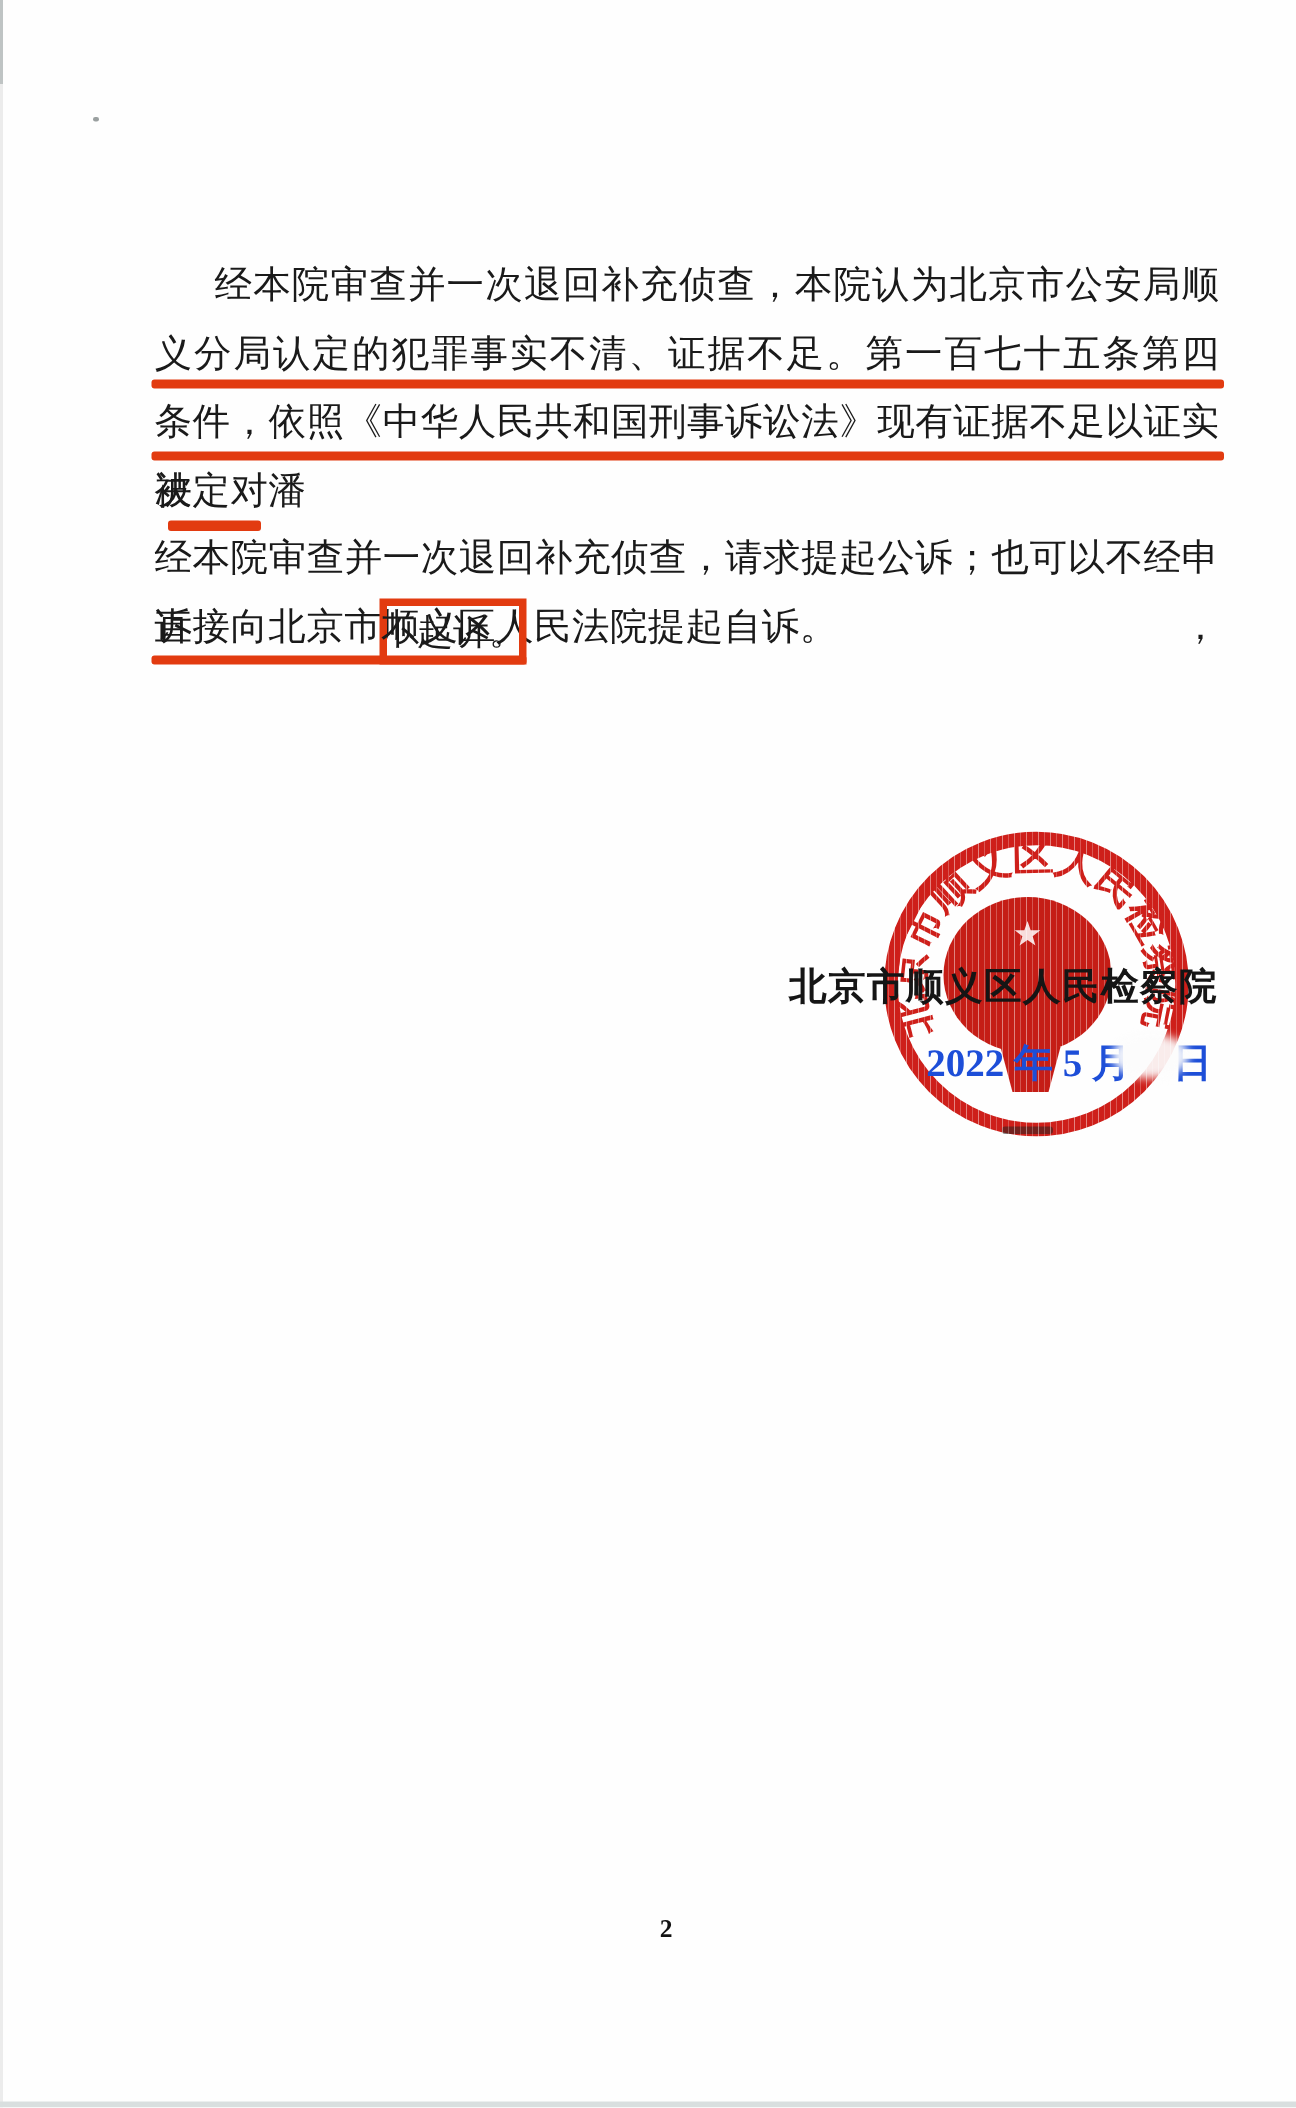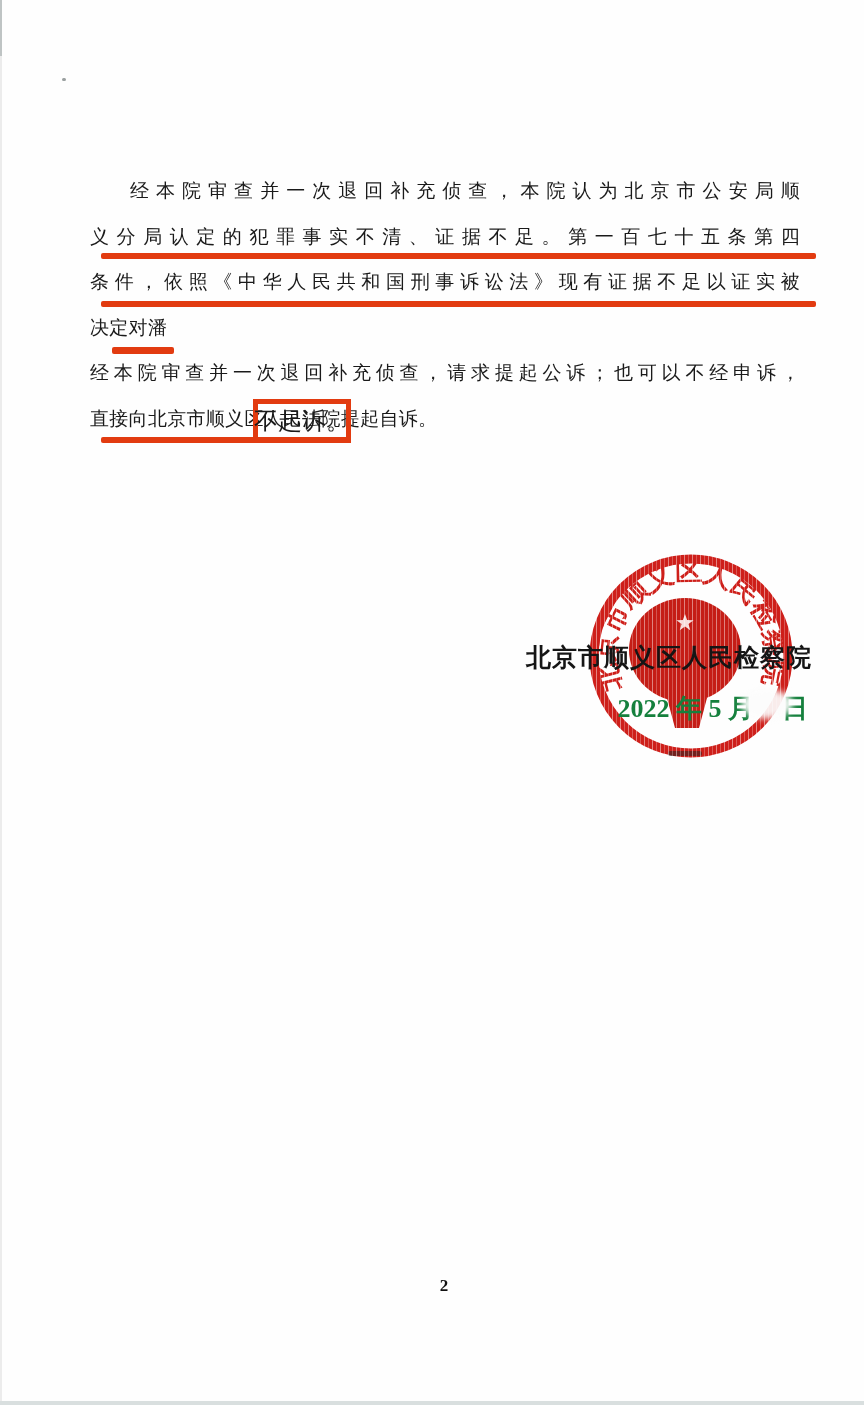--- a/index.html
+++ b/index.html
@@ -10,22 +10,22 @@
   }
   .page{position:absolute;inset:0;background:#fefefe;}
   
   .edge-bottom{position:absolute;left:0;bottom:0;width:864px;height:4px;background:#d9dfdf;}
   .edge-left{position:absolute;left:0;top:0;width:2px;height:1405px;background:#ececec;}
   .edge-left-dark{position:absolute;left:0;top:0;width:2px;height:56px;background:#bfc4c4;}
   .speck{position:absolute;left:62px;top:78px;width:4px;height:3px;background:#9aa0a0;border-radius:2px;}
 
   
   .textblock{
-    position:absolute;left:90px;top:168px;width:710px;
-    font-size:19px;line-height:45.5px;color:#1a1a1a;
+    position:absolute;left:103px;top:168px;width:710px;
+    font-size:25px;line-height:45.5px;color:#1a1a1a;
     letter-spacing:0.3px;
   }
   .tline{height:45.5px;white-space:nowrap;}
   .tline.just{white-space:normal;text-align:justify;text-align-last:justify;text-justify:inter-character;}
   .tline.indent{text-indent:40px;}
 
   
   .redline{position:absolute;background:#e23b10;border-radius:2px;}
   .ul1{left:101px;top:253px;width:715px;height:6px;}
   .ul2{left:101px;top:301px;width:715px;height:6px;}
@@ -39,21 +39,21 @@
   }
 
   
   .signature{
     position:absolute;right:52px;top:641px;
     font-size:25px;font-weight:600;color:#151515;letter-spacing:1px;
     white-space:nowrap;z-index:6;
   }
   .dateline{
     position:absolute;right:56px;top:691px;
-    font-size:26px;font-weight:600;color:#15803d;
+    font-size:26px;font-weight:600;color:#1d4ed8;
     white-space:nowrap;z-index:6;
   }
   .date-gap{display:inline-block;width:28px;}
 
   
   .seal{position:absolute;left:585px;top:550px;width:212px;height:212px;z-index:3;}
   .seal svg{display:block;}
   .seal-texture{
     position:absolute;left:585px;top:550px;width:212px;height:212px;border-radius:50%;z-index:5;
     background:repeating-linear-gradient(90deg,

